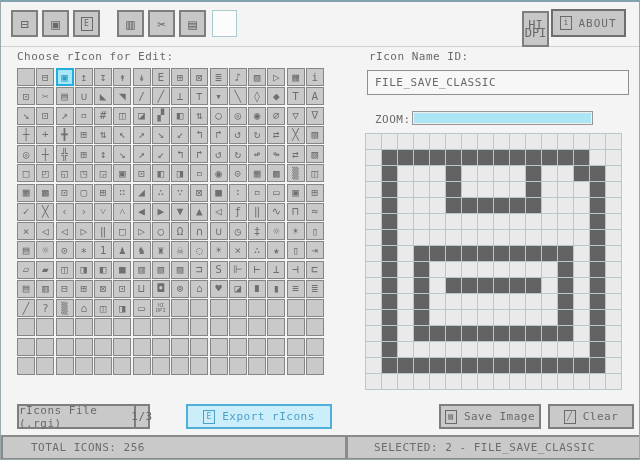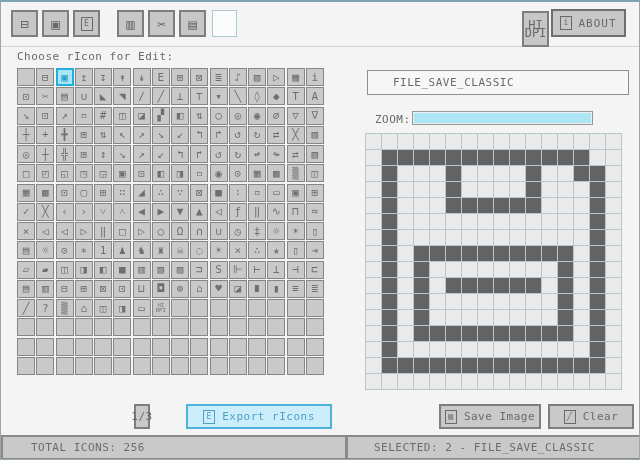--- a/index.html
+++ b/index.html
@@ -24,21 +24,21 @@
   .lbl{position:absolute;font-size:11px;color:#696969;letter-spacing:0.5px;white-space:nowrap;}
   
   .icon-grid{position:absolute;left:16px;top:66px;display:grid;
         grid-template-columns:repeat(16,18px);grid-auto-rows:18px;gap:1.25px;}
   .cell{width:18px;height:18px;box-sizing:border-box;background:#C9C9C9;border:1px solid #868686;
         display:flex;align-items:center;justify-content:center;font-size:11px;color:#6F6F6F;overflow:hidden;}
   .cell.selected{background:#A8E7F8;border:2px solid #23ADDC;color:#2D9EC6;}
   .cell.tiny{font-size:5.5px;line-height:5px;white-space:pre-line;text-align:center;letter-spacing:0;}
   
   .field{position:absolute;left:366px;top:68px;width:262px;height:25px;border:1px solid #8F8F8F;
-        background:#F7F7F7;box-sizing:border-box;display:flex;align-items:center;padding-left:25px;
+        background:#F7F7F7;box-sizing:border-box;display:flex;align-items:center;padding-left:7px;
         font-size:11px;color:#696969;letter-spacing:0.5px;text-align:right;}
   .slider{position:absolute;left:411px;top:109px;width:181px;height:14px;border:1px solid #979797;
         background:#EFEFEF;box-sizing:border-box;}
   .slider-fill{position:absolute;left:1px;top:1px;right:1px;bottom:1px;background:#ABE5F6;}
   .canvas{position:absolute;left:364px;top:131px;width:257px;height:257px;background:#B6C7CD;
         display:grid;grid-template-columns:repeat(16,15px);grid-auto-rows:15px;gap:1px;padding:1px;box-sizing:border-box;}
   .pixel{width:15px;height:15px;background:#EAEAEA;}
   .pixel.on{background:#636363;}
   
   .fbtn{position:absolute;top:402px;height:25px;background:#C9C9C9;border:2px solid #7E7E7E;color:#6A6A6A;
@@ -335,20 +335,21 @@
       <div class="cell"></div>
       <div class="cell"></div>
       <div class="cell"></div>
       <div class="cell"></div>
       <div class="cell"></div>
       <div class="cell"></div>
       <div class="cell"></div>
       <div class="cell"></div>
     </div>
 
+  <div class="lbl" style="left:368px;top:48px">rIcon Name ID:</div>
   <div class="field">FILE_SAVE_CLASSIC</div>
 
   <div class="lbl" style="left:374px;top:111px">ZOOM:</div>
   <div class="slider">
       <div class="slider-fill"></div>
     </div>
   <div class="lbl" style="left:597px;top:129px">x16</div>
 
   <div class="canvas">
       <div class="pixel"></div>
@@ -602,20 +603,23 @@
       <div class="pixel"></div>
       <div class="pixel"></div>
       <div class="pixel"></div>
       <div class="pixel"></div>
       <div class="pixel"></div>
       <div class="pixel"></div>
       <div class="pixel"></div>
       <div class="pixel"></div>
     </div>
 
+  <div class="fbtn" style="left:16px;width:128px">
+      <span>rIcons File (.rgi)</span>
+    </div>
   <div class="fbtn" style="left:133px;width:16px">
       <span>1/3</span>
     </div>
   <div class="fbtn accent" style="left:185px;width:146px">
     <span class="mini">E</span>
     <span>Export rIcons</span>
   </div>
   <div class="fbtn" style="left:438px;width:102px">
     <span class="mini">▨</span>
     <span>Save Image</span>

